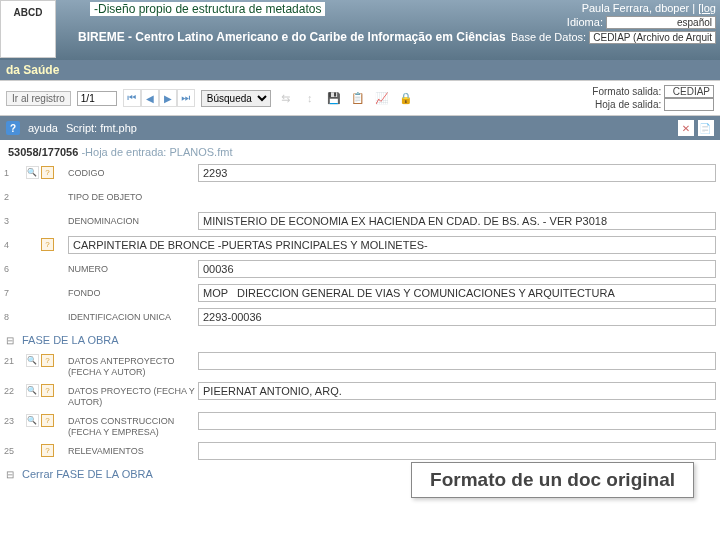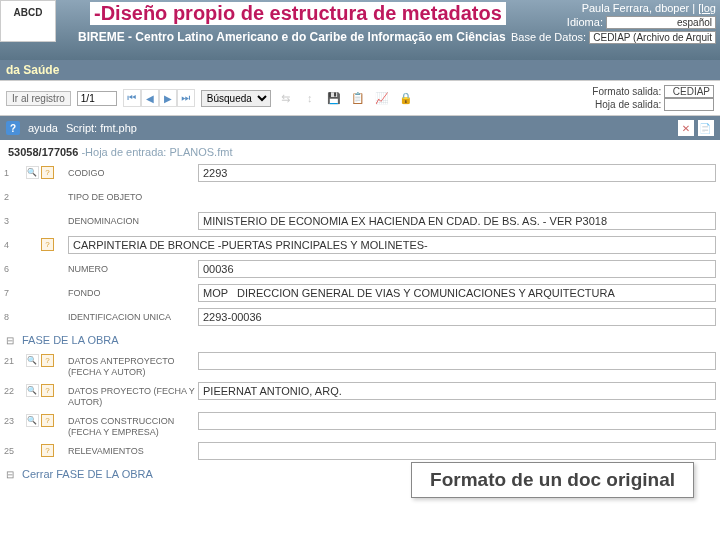--- a/index.html
+++ b/index.html
@@ -1,20 +1,20 @@
 <!DOCTYPE html>
 <html><head>
 <meta charset="utf-8">
 <style>
   * { box-sizing: border-box; margin: 0; padding: 0; }
   body { font-family: Arial, sans-serif; font-size: 11px; width: 720px; height: 540px; overflow: hidden; background: #fff; }
 
   .header { position: relative; height: 60px; background: linear-gradient(to bottom, #8da5b8 0%, #5b7588 100%); color: #fff; }
-  .logo { position: absolute; left: 0; top: 0; width: 56px; height: 42px; background: #fff; color: #333; font-weight: bold; font-size: 10px; text-align: center; padding-top: 6px; border: 1px solid #ccc; }
-  .slide-title { position: absolute; left: 90px; top: 2px; color: #be185d; font-size: 20px; font-weight: bold; background: #fff; padding: 0 4px; }
+  .logo { position: absolute; left: 0; top: 0; width: 56px; height: 58px; background: #fff; color: #333; font-weight: bold; font-size: 10px; text-align: center; padding-top: 6px; border: 1px solid #ccc; }
+  .slide-title { position: absolute; left: 90px; top: 2px; color: #14532d; font-size: 12px; font-weight: normal; background: #fff; padding: 0 4px; }
   .bireme { position: absolute; left: 78px; top: 30px; font-size: 12px; font-weight: bold; color: #fff; }
   .header-right { position: absolute; right: 4px; top: 2px; font-size: 11px; color: #fff; text-align: right; }
   .header-right .line { margin-bottom: 2px; }
   .header-right .box { background: #fff; color: #333; border: 1px solid #999; padding: 0 3px; display: inline-block; min-width: 110px; font-size: 10px; }
   .header-right a { color: #fff; text-decoration: underline; }
 
   .saude { background: #6b8399; color: #fef9c3; padding: 3px 6px; font-size: 12px; font-weight: bold; }
 
   .toolbar { background: #fff; border-top: 1px solid #ccc; border-bottom: 1px solid #ccc; padding: 4px 6px; display: flex; align-items: center; gap: 6px; flex-wrap: wrap; }
   .tb-btn { border: 1px solid #bbb; background: #f4f4f4; padding: 1px 5px; font-size: 10px; cursor: pointer; color: #666; }

